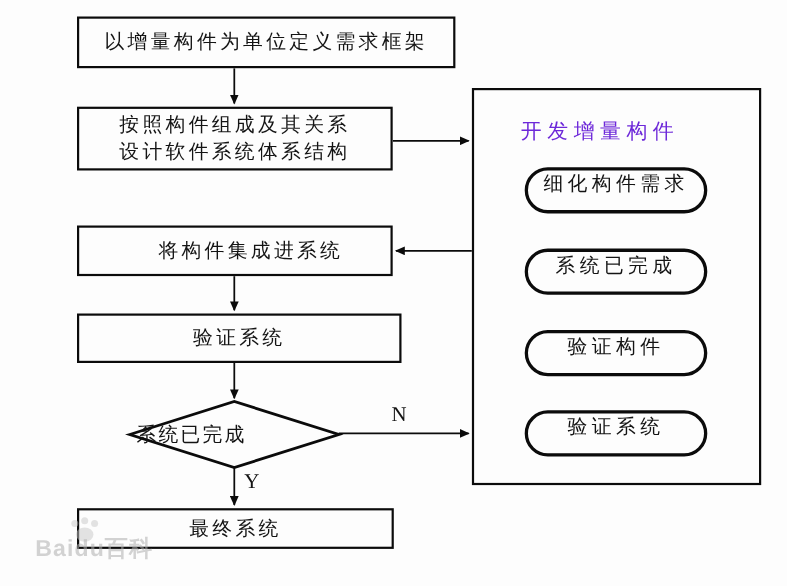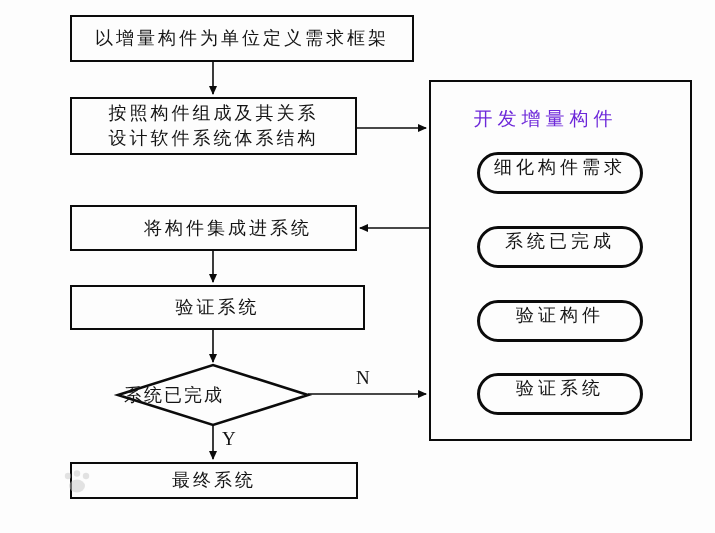--- a/index.html
+++ b/index.html
@@ -179,14 +179,15 @@
   <div class="capsule" style="top:373px;">
     <span>验证系统</span>
   </div>
 
   <svg id="watermark-paw" width="34" height="26" viewBox="0 0 34 26">
     <circle cx="8" cy="6" r="3.2" fill="#c9c9c9"></circle>
     <circle cx="17" cy="3.5" r="3.2" fill="#c9c9c9"></circle>
     <circle cx="26" cy="6" r="3.2" fill="#c9c9c9"></circle>
     <ellipse cx="17" cy="16" rx="8" ry="6.5" fill="#c9c9c9"></ellipse>
   </svg>
+  <div id="watermark">Baidu百科</div>
 
 </div>
 
 </body></html>

